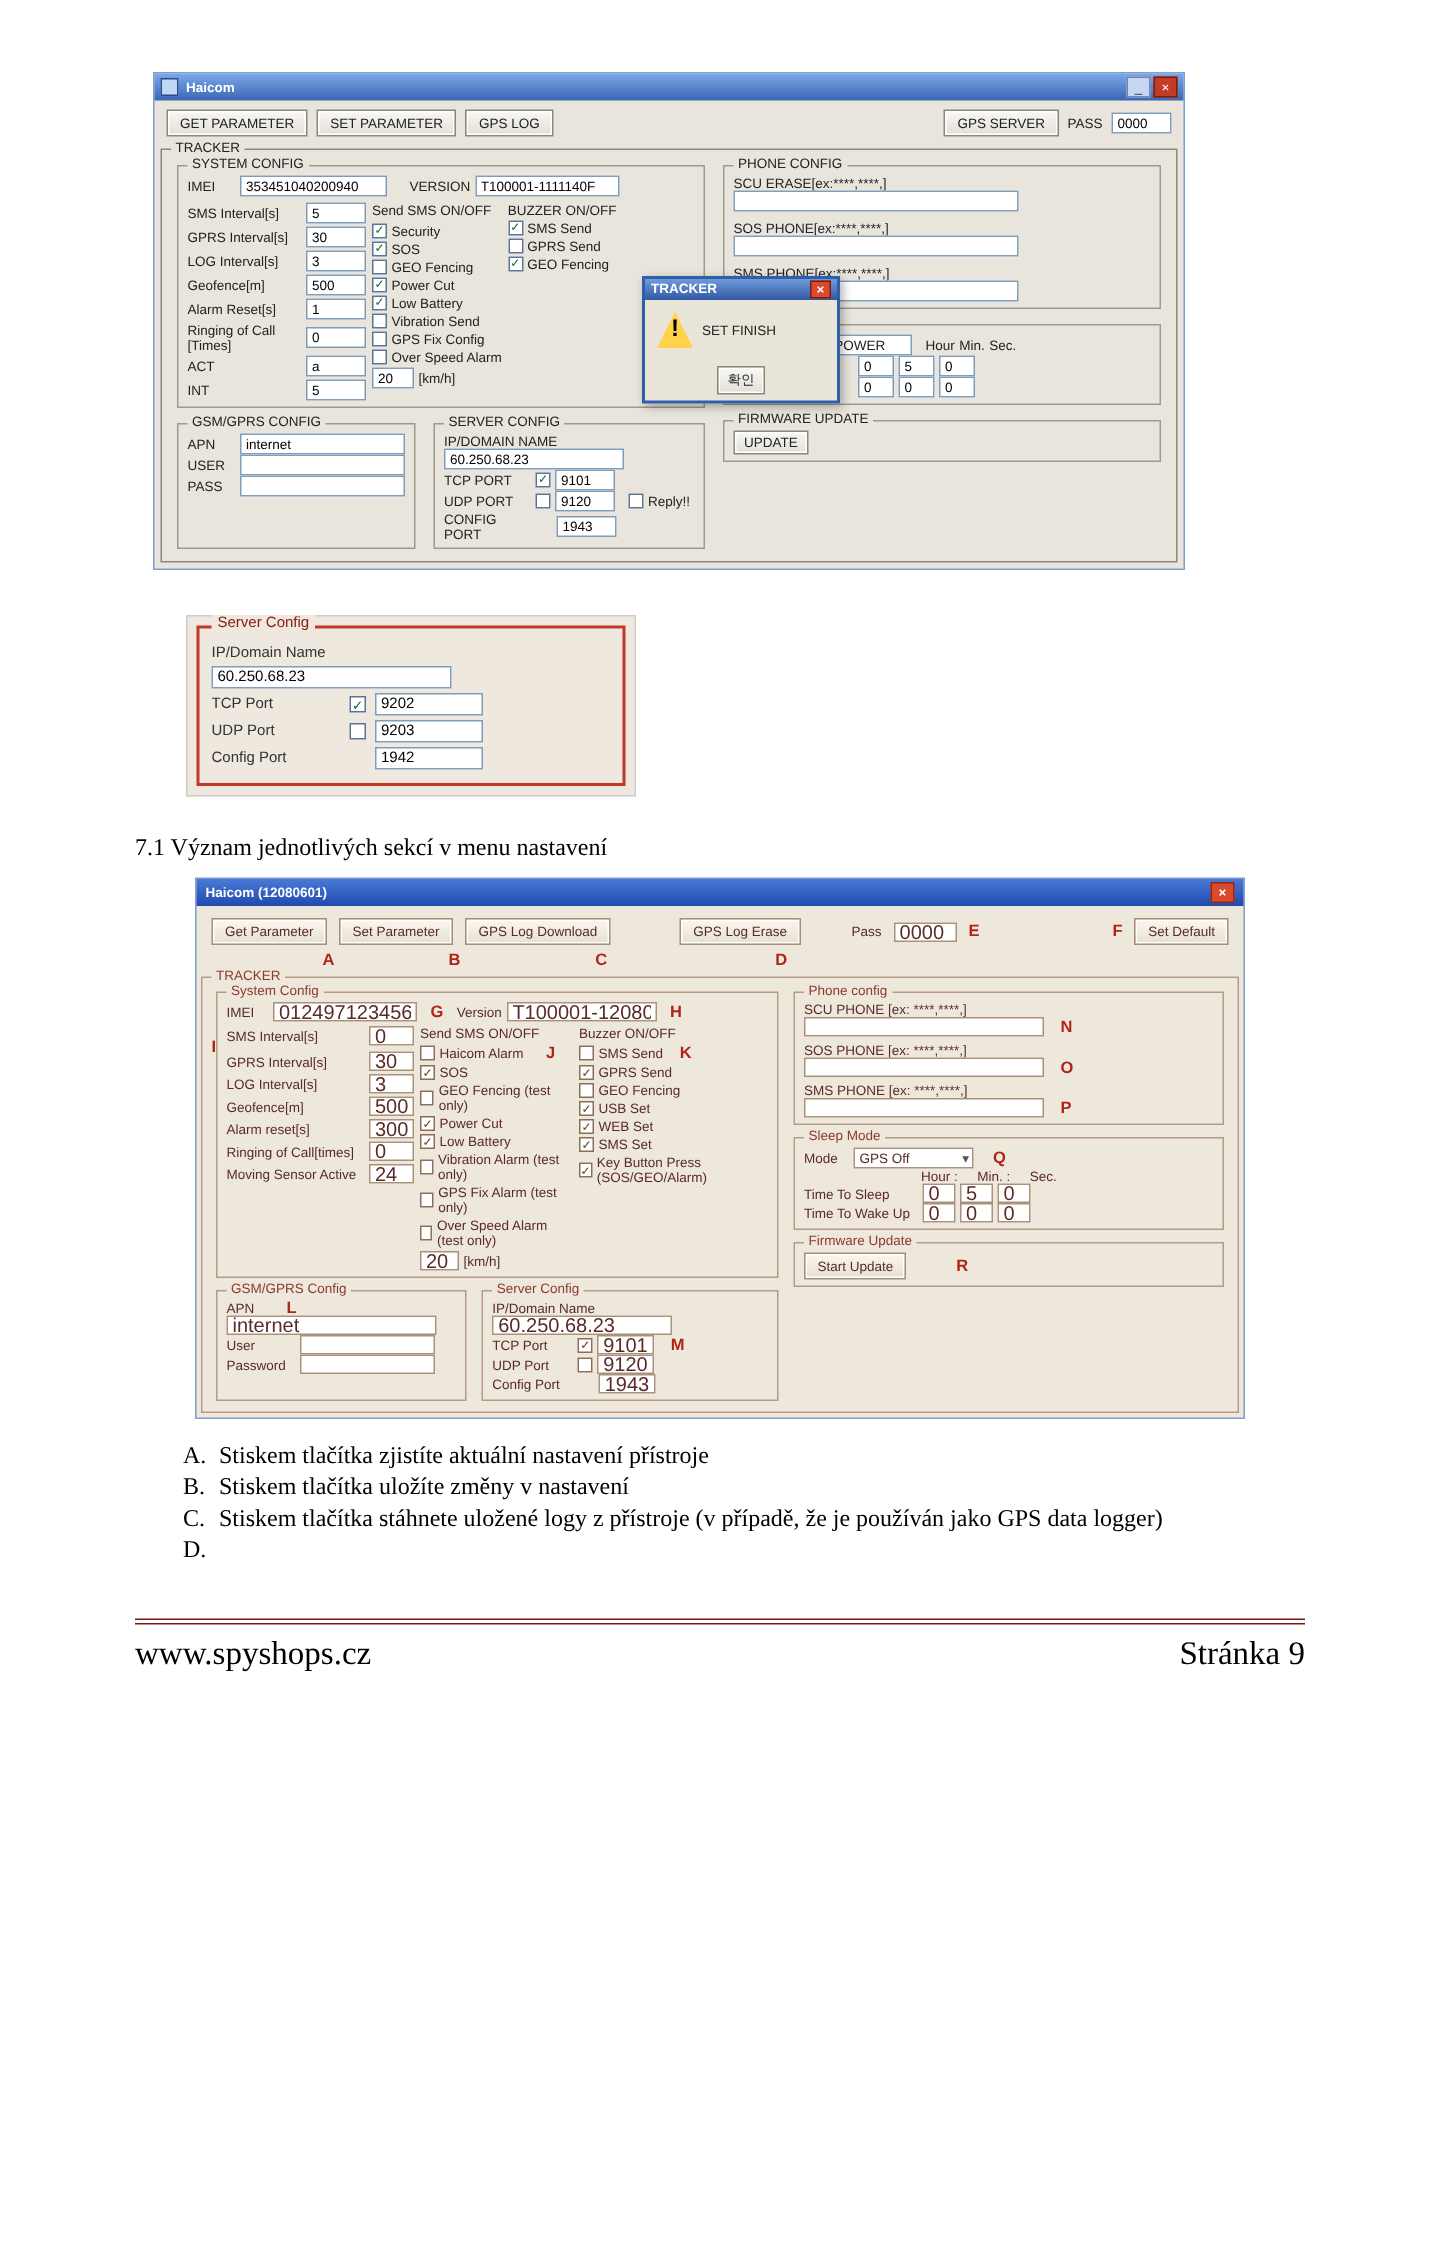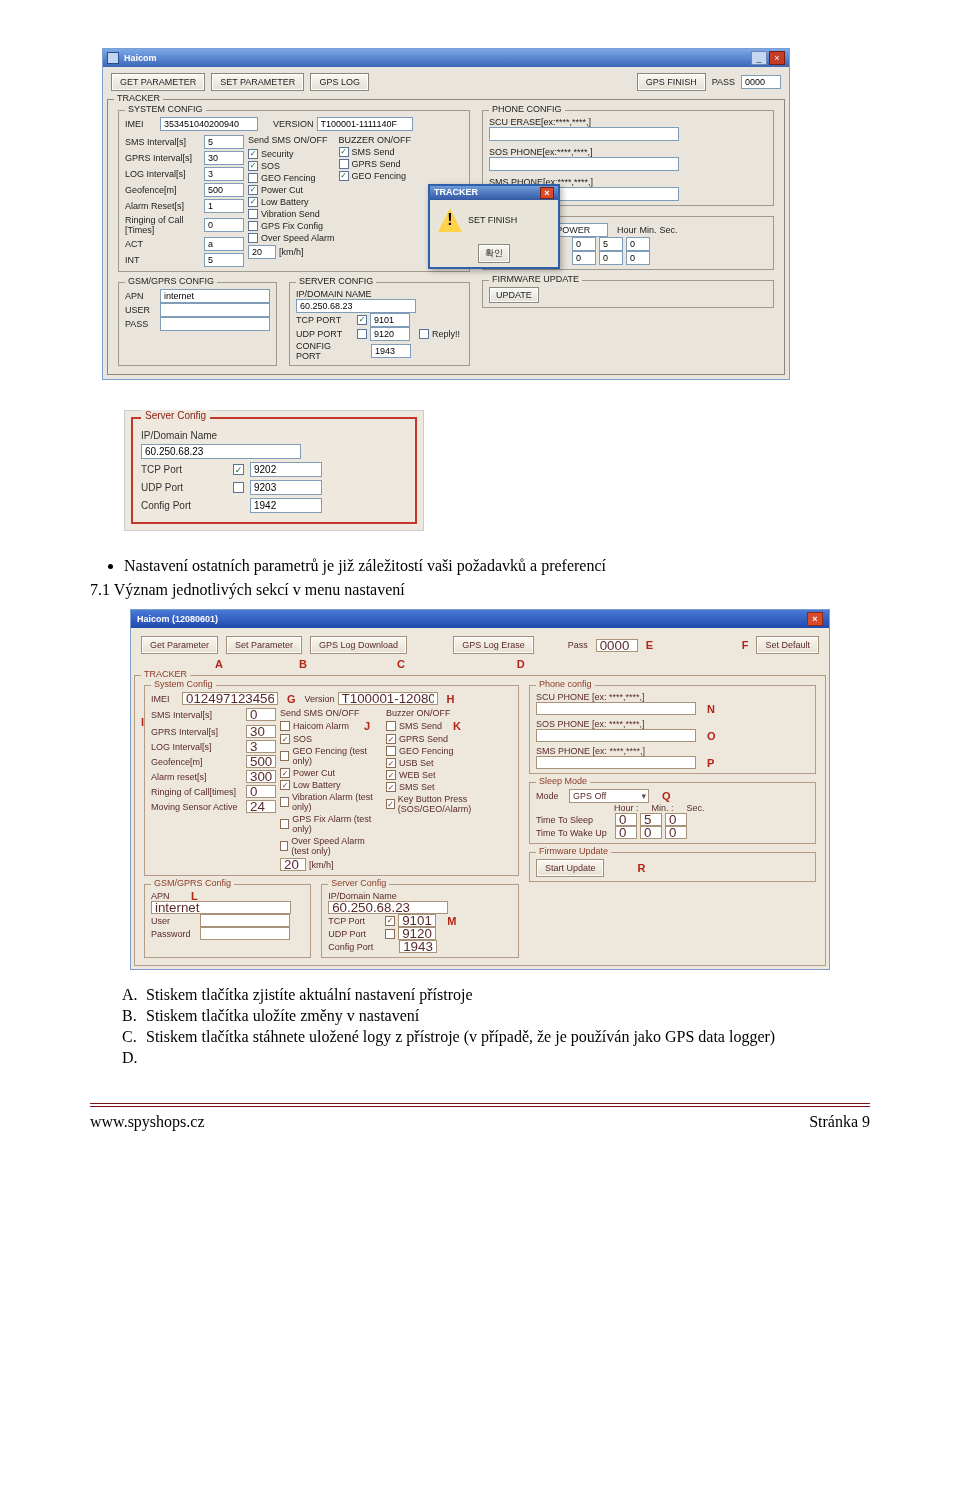--- a/index.html
+++ b/index.html
@@ -126,42 +126,42 @@
   ul.bul li { margin: 4px 0; }
   .num-head { margin: 6px 0 6px 0; }
   .num-head .u { }
   .list-abcd { margin: 8px 0 0 32px; }
   .list-abcd .item { display:flex; margin: 3px 0; }
   .list-abcd .item .k { width: 24px; }
   .list-abcd .item .v { flex:1; text-align: justify; }
 
   
   .footer-sep { border-top: 4px double #7a1414; margin: 36px 0 6px 0; }
-  .footer { display:flex; justify-content: space-between; font-size: 16px; padding-bottom: 28px; }
+  .footer { display:flex; justify-content: space-between; font-size: 22px; padding-bottom: 28px; }
 </style>
 </head>
 <body>
 
 <div class="page">
 
   <div class="screenshot-wrapper">
   <div class="app-window" style="width:688px;">
     <div class="titlebar">
       <span class="title-icon"></span>
       <span class="title-text">Haicom</span>
       <span class="win-btn minmax">_</span>
       <span class="win-btn">×</span>
     </div>
 
     <div class="top-row">
       <span class="btn">GET PARAMETER</span>
       <span class="btn">SET PARAMETER</span>
       <span class="btn">GPS LOG</span>
       <span style="flex:1"></span>
-      <span class="btn">GPS FINISH</span>
+      <span class="btn">GPS SERVER</span>
       <span class="lbl">PASS</span>
       <input class="txt short" value="0000" style="">
     </div>
 
     <div class="gbox" style="position:relative;">
       <span class="gbox-title">TRACKER</span>
       <div class="cols">
 
         <div class="col" style="flex:1.2;">
           <div class="gbox inner">
@@ -383,23 +383,20 @@
           <span class="chk2"></span>
           <input value="9203" style="">
         </div>
       <div class="frow">
           <span class="flbl">Config Port</span>
           <input style="margin-left: 17px;" value="1942">
         </div>
     </div>
   </div>
 
-  <ul class="bul">
-    <li>Nastavení ostatních parametrů je již záležitostí vaši požadavků a preferencí</li>
-  </ul>
 
   <p class="num-head">
     <span>7.1 </span><span class="u">Význam jednotlivých sekcí v menu nastavení</span>
   </p>
 
   <div style="display:flex; justify-content:center; margin:10px 0 16px 0;">
   <div class="app2" style="width:700px;">
     <div class="titlebar2">
       <span>Haicom (12080601)</span>
       <span class="win-btn">×</span>

